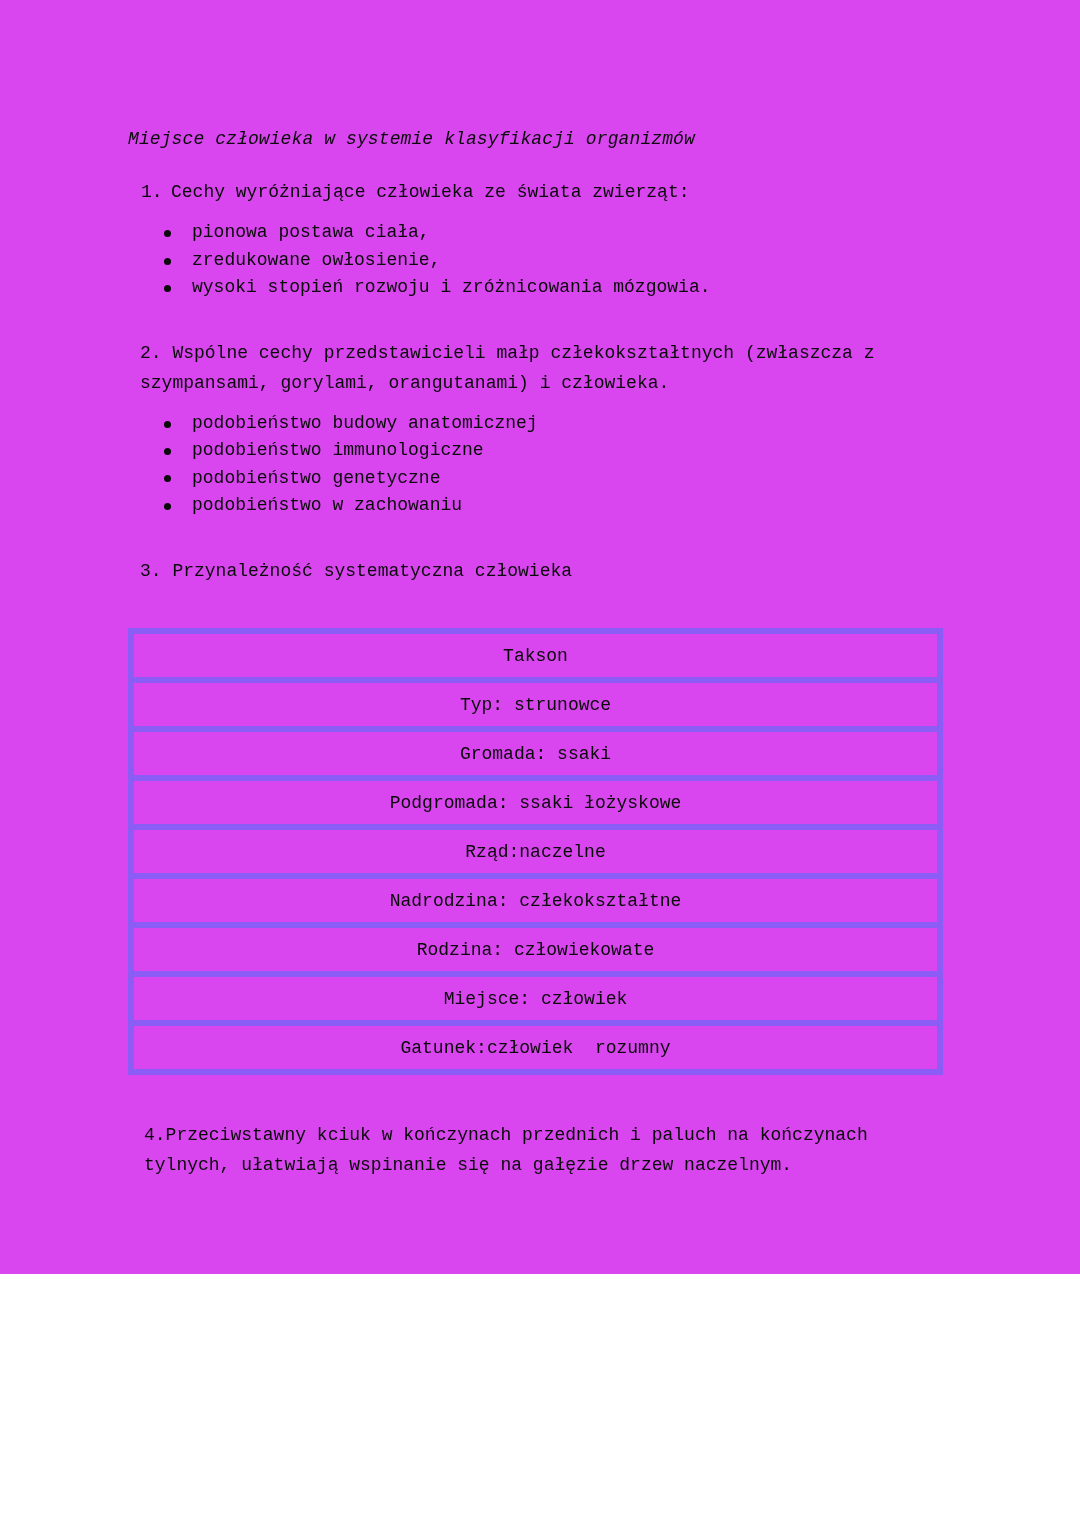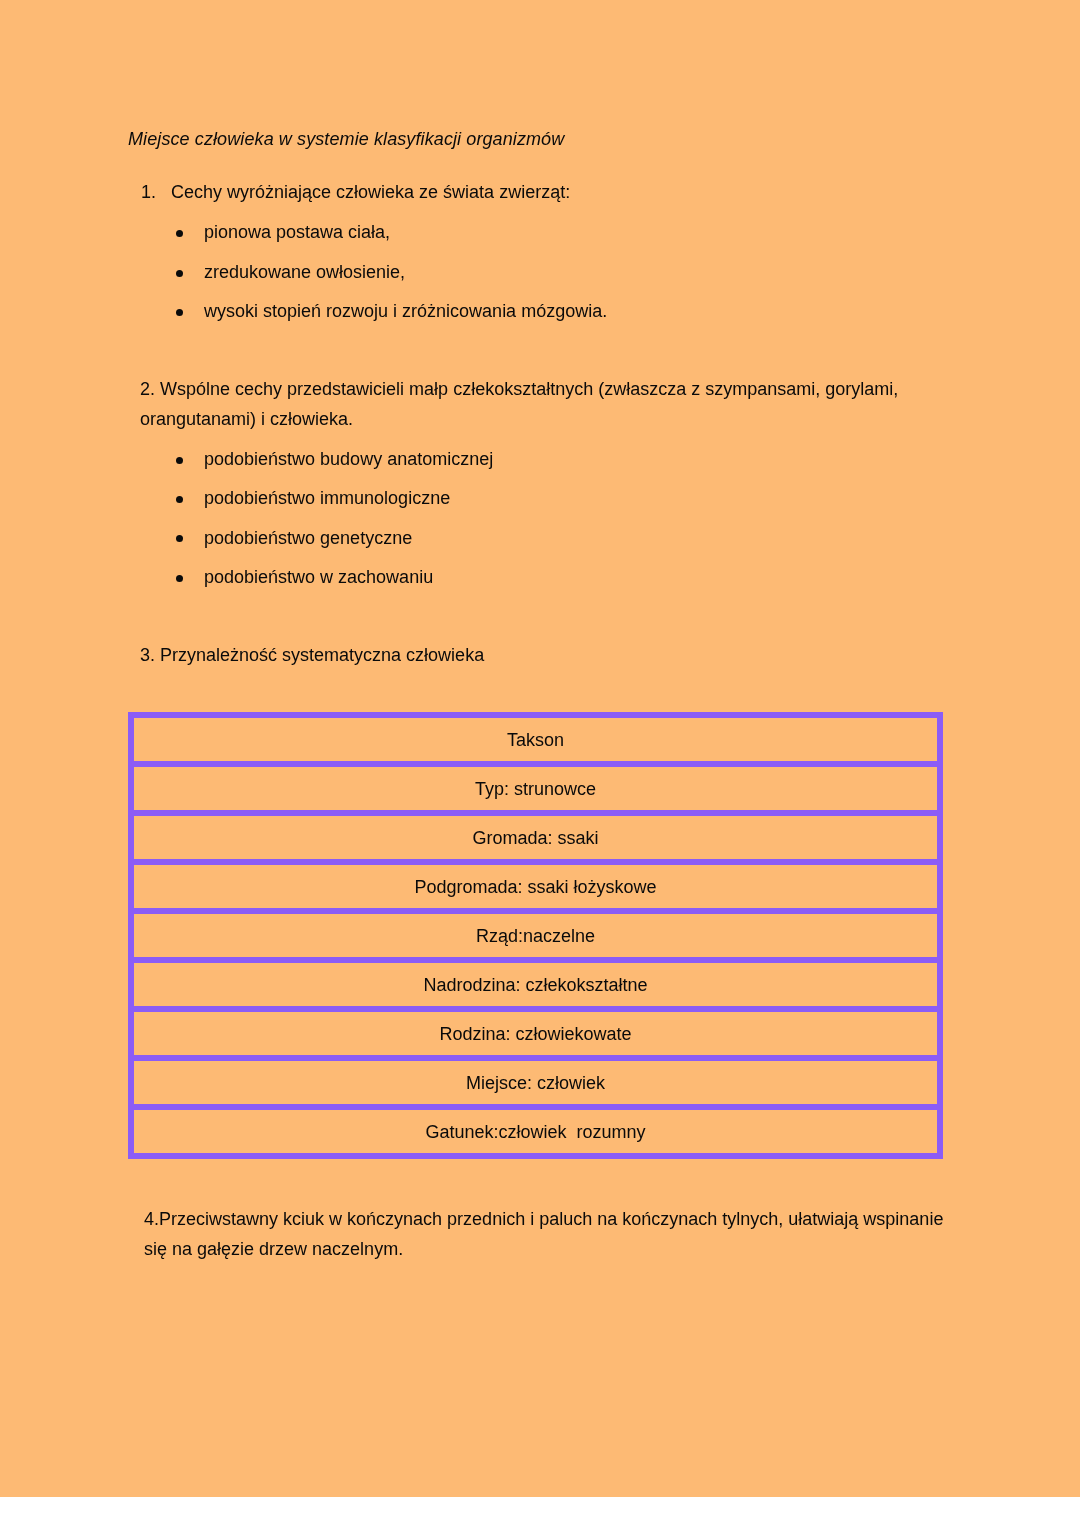--- a/index.html
+++ b/index.html
@@ -4,24 +4,24 @@
 <title>Miejsce człowieka w systemie klasyfikacji organizmów</title>
 <style>
   html, body {
     margin: 0;
     padding: 0;
     background: #ffffff;
   }
   .page {
     position: relative;
     width: 1080px;
-    height: 1497px;
-    background: #fdba74;
+    height: 1274px;
+    background: #d946ef;
     color: #0a0a0a;
-    font-family: Liberation Sans, sans-serif;
+    font-family: Liberation Mono, monospace;
     font-size: 18px;
     line-height: 1.48;
     overflow: hidden;
     box-sizing: border-box;
   }
   .content {
     position: absolute;
     left: 128px;
     top: 128px;
     width: 826px;
@@ -56,21 +56,21 @@
   ul.bullets {
     list-style: none;
     margin: 2px 0 0 0;
     padding: 0;
   }
   ul.bullets li {
     position: relative;
     padding-left: 64px;
     line-height: 1.52;
     font-size: 18px;
-    margin: 12px;
+    margin: 0;
   }
   ul.bullets li .dot {
     position: absolute;
     left: 36px;
     top: 0.60em;
     width: 7px;
     height: 7px;
     border-radius: 50%;
     background: #0a0a0a;
   }

